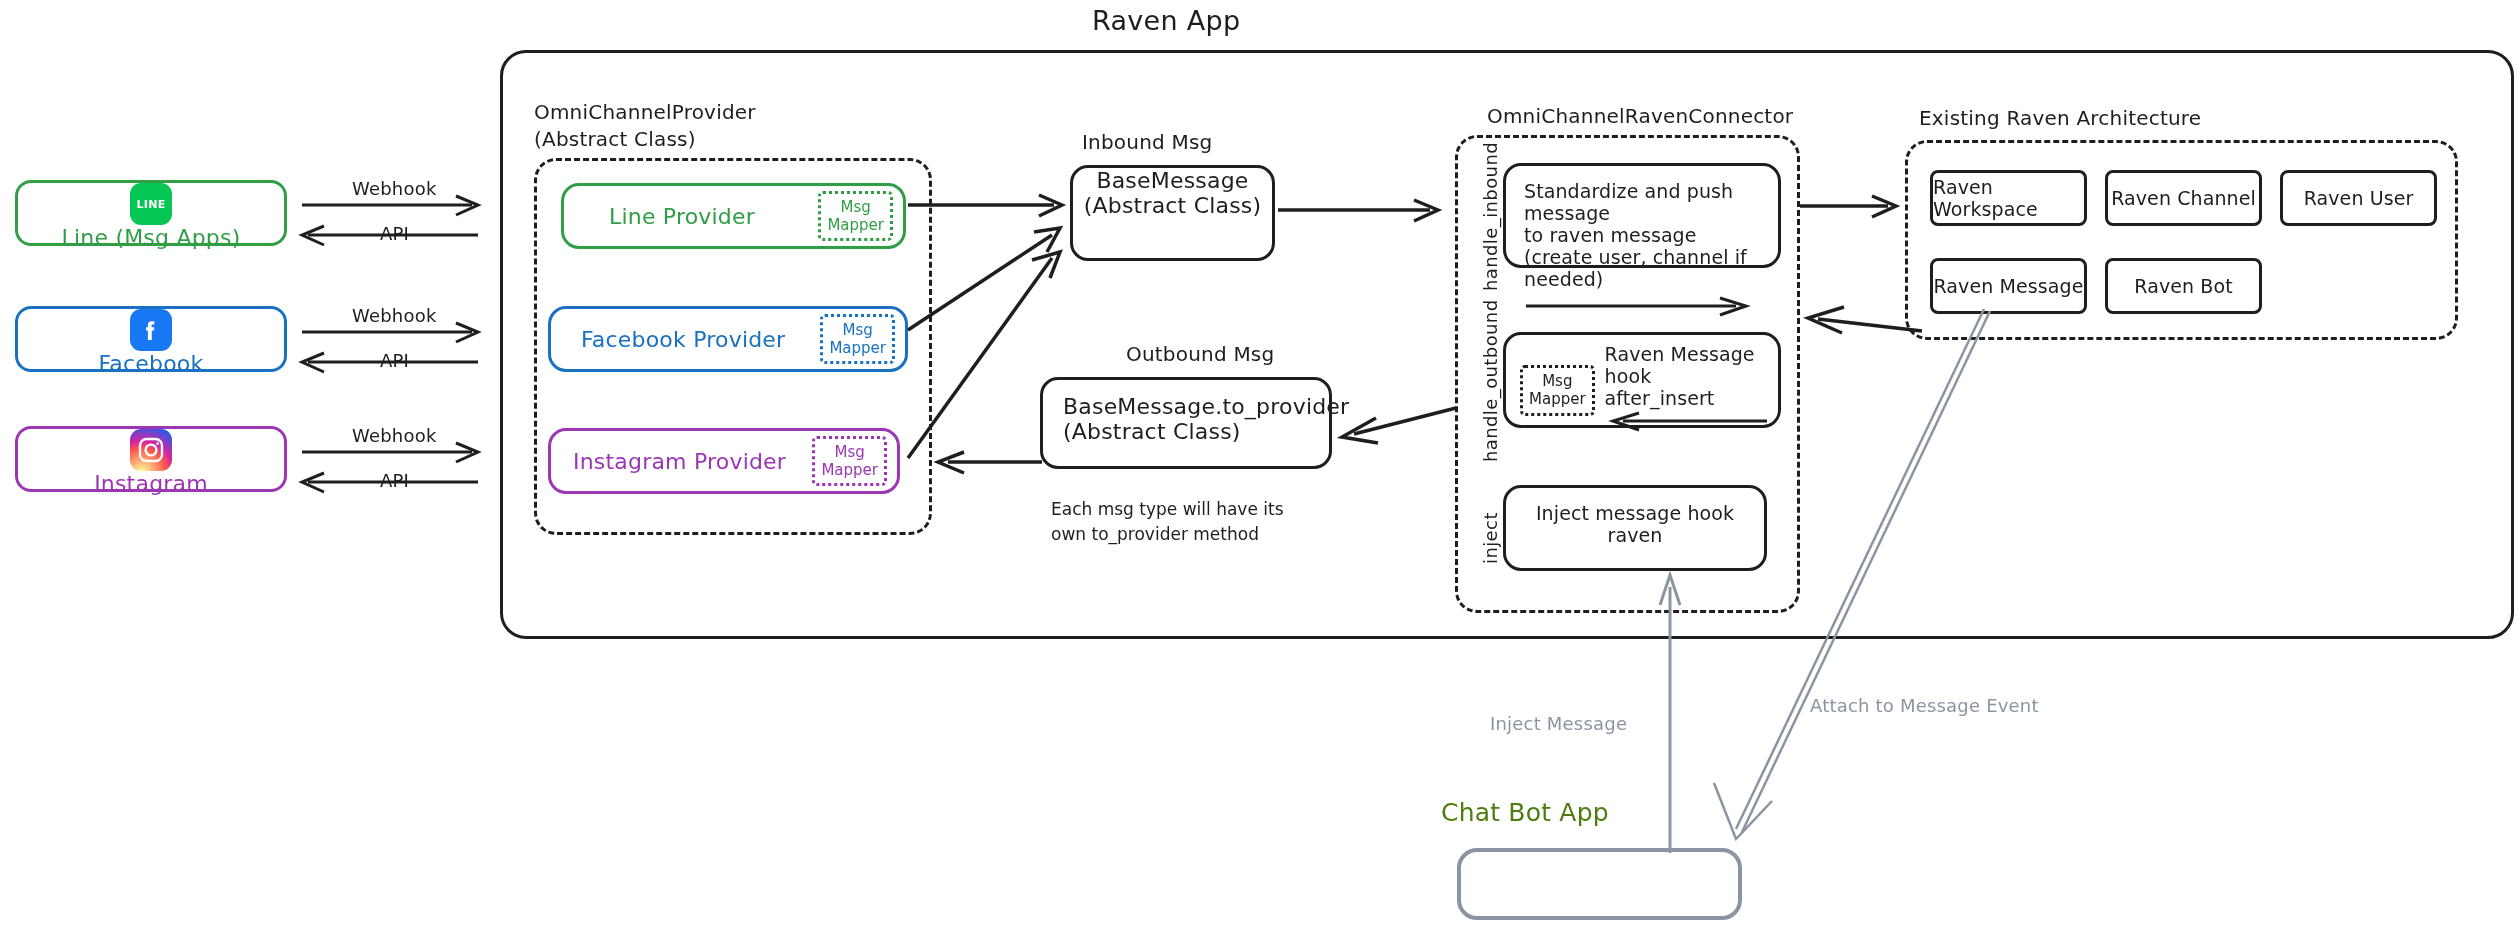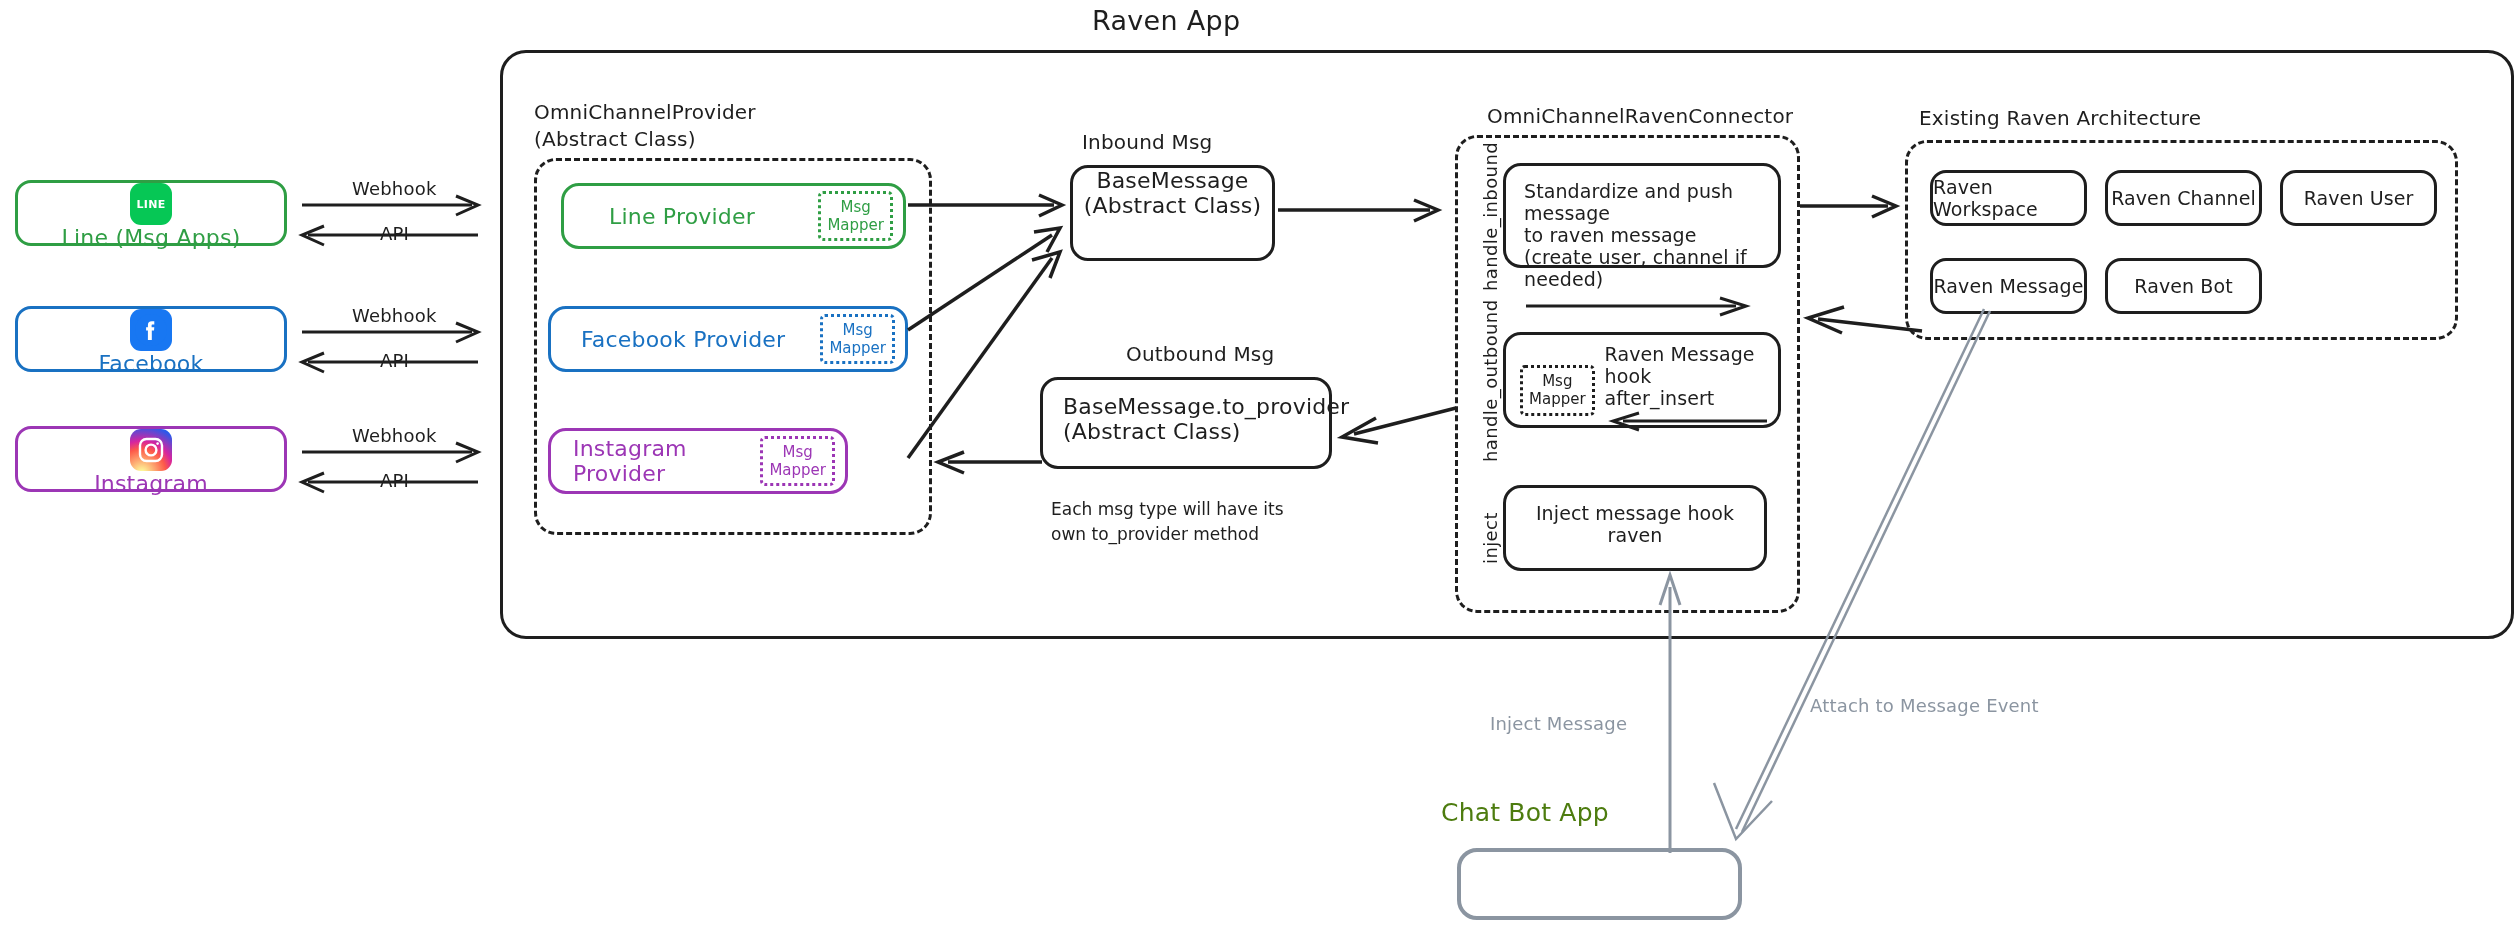--- a/index.html
+++ b/index.html
@@ -23,21 +23,21 @@
   
   .solid-box{border:3px solid #1e1e1e;border-radius:18px;background:#fff;}
   .outer-box{border:3px solid #1e1e1e;border-radius:26px;background:#fff;}
   .dash-box{border:3px dashed #1e1e1e;border-radius:22px;background:transparent;}
   .chan-box{border:3px solid;border-radius:16px;background:#fff;
             display:flex;align-items:center;flex-direction:column;}
   .prov-box{border:3px solid;border-radius:18px;background:#fff;
             display:flex;align-items:center;justify-content:space-between;}
   .mapper{border:3px dotted;border-radius:5px;background:#fff;
           font-size:15px;line-height:1.22;text-align:center;padding:4px 6px;}
-  .rnode{border:3px solid #1e1e1e;border-radius:16px;background:#fff;
+  .rnode{border:3px solid #1e1e1e;border-radius:8px;background:#fff;
          display:flex;align-items:center;justify-content:center;}
   .cnode{border:3px solid #1e1e1e;border-radius:18px;background:#fff;
          padding:14px 18px;}
   .bot-box{border:4px solid #8b95a1;border-radius:20px;background:#fff;}
 
   .flexcenter{display:flex;align-items:center;justify-content:flex-start;text-align:center;}
 
   
   .logo{width:42px;height:42px;border-radius:11px;flex:0 0 auto;
         display:flex;align-items:center;justify-content:center;
@@ -125,21 +125,21 @@
 </div>
 
 <div class="abs prov-box" style="left:548px;top:306px;width:360px;height:66px;border-color:#1971c2;">
   <div class="node-label" style="position:static;color:#1971c2;margin-left:30px;">Facebook Provider</div>
   <div class="mapper" style="margin-right:10px;border-color:#1971c2;color:#1971c2;">
     <div>Msg</div>
     <div>Mapper</div>
   </div>
 </div>
 
-<div class="abs prov-box" style="left:548px;top:428px;width:300px;height:66px;border-color:#9c36b5;">
+<div class="abs prov-box" style="left:548px;top:428px;width:352px;height:66px;border-color:#9c36b5;">
   <div class="node-label" style="position:static;color:#9c36b5;margin-left:22px;">Instagram Provider</div>
   <div class="mapper" style="margin-right:10px;border-color:#9c36b5;color:#9c36b5;">
     <div>Msg</div>
     <div>Mapper</div>
   </div>
 </div>
 
 <div class="t grp-title" style="left:1082px;top:130px;">Inbound Msg</div>
 <div class="abs solid-box flexcenter" style="left:1070px;top:165px;width:205px;height:96px;flex-direction:column;">
   <div class="node-label" style="position:static;">BaseMessage</div>

